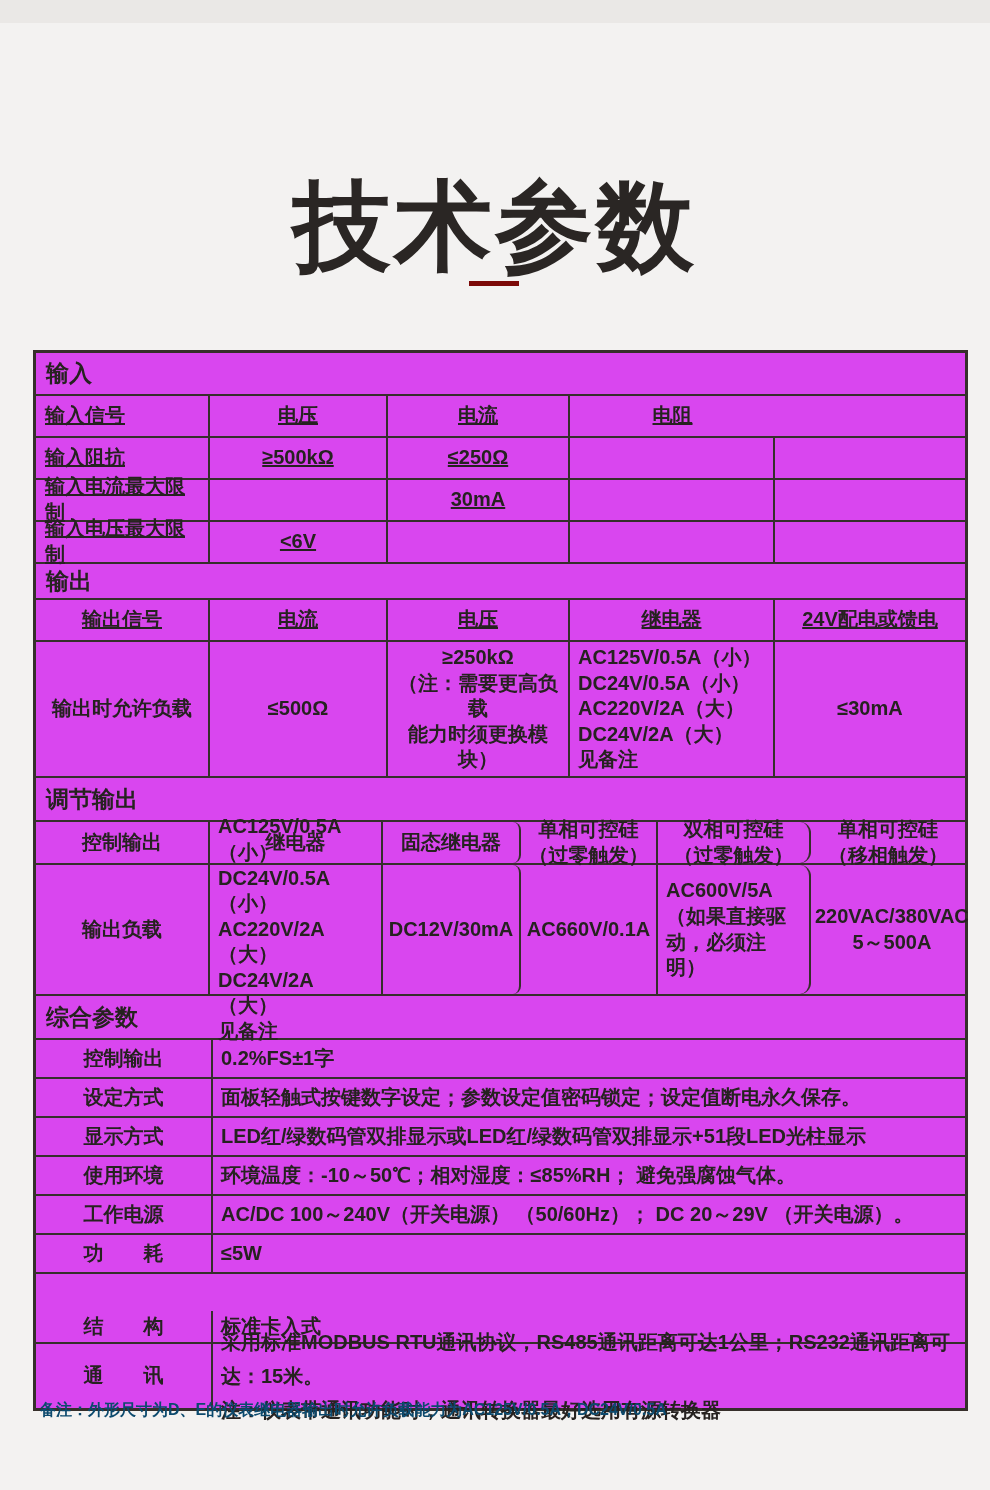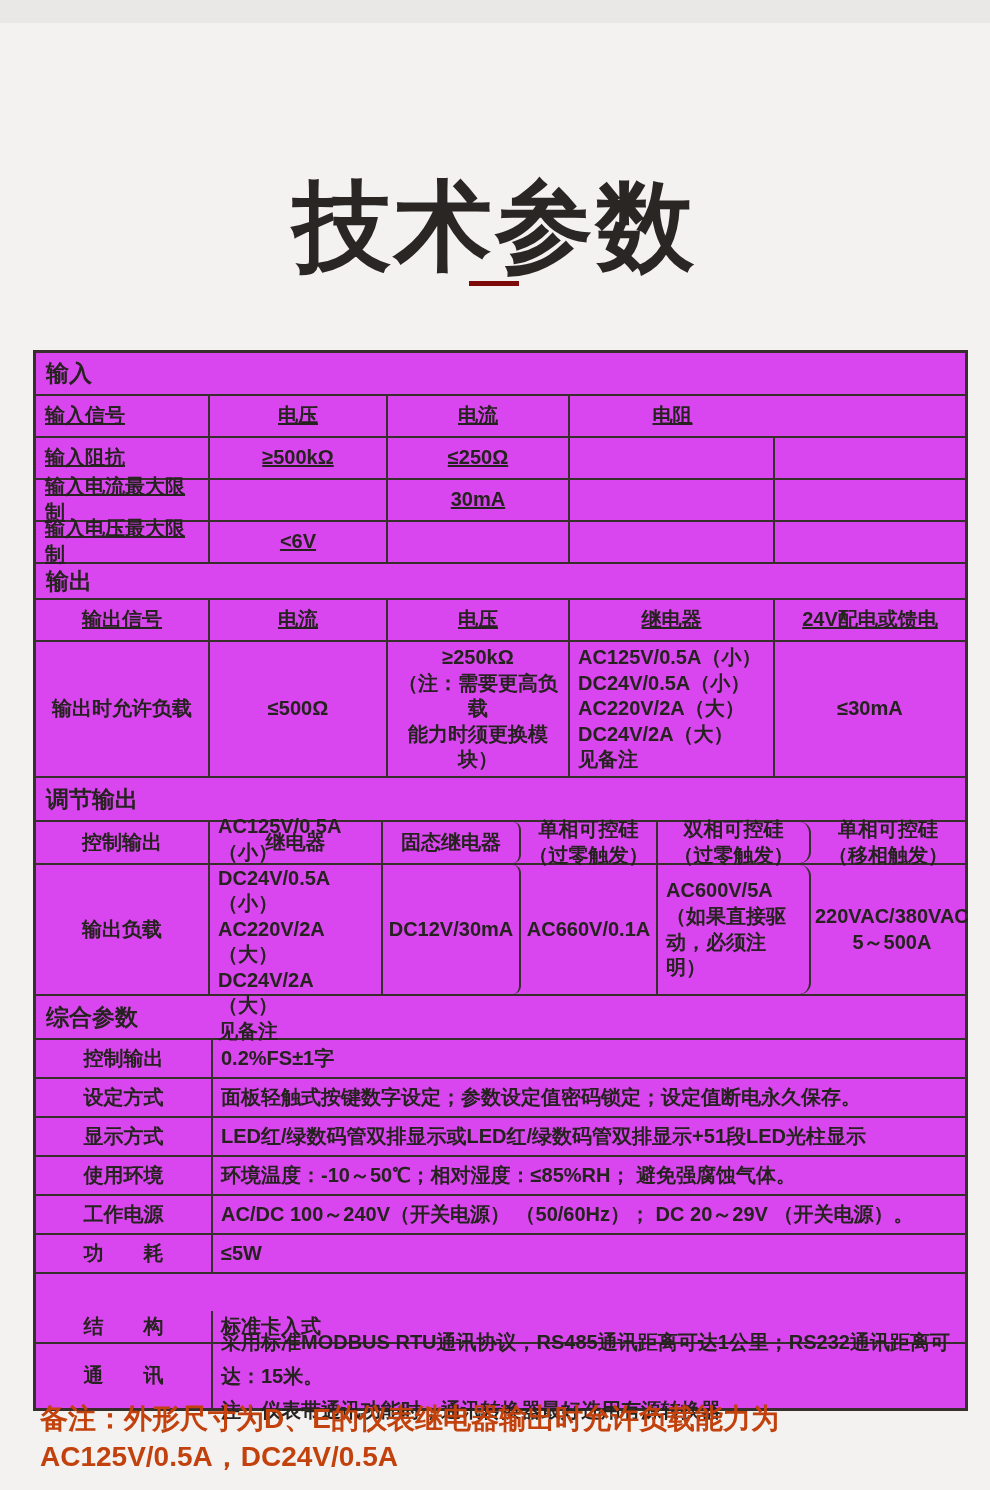--- a/index.html
+++ b/index.html
@@ -65,22 +65,22 @@
   .cb1{flex:0 0 174px;} .cb2{flex:0 0 173px;} .cb3{flex:0 0 138px;border-radius:8px;} .cb4{flex:0 0 137px;} .cb5{flex:0 0 153px;border-radius:11px;} .cb6{flex:1 1 auto;}
   
   .cc1{flex:0 0 177px;} .cc2{flex:1 1 auto;}
   
   .h43{height:43px;} .h42{height:42px;text-decoration:underline;} .h36{height:36px;} .h136{height:136px;}
   .h44{height:44px;} .h59{height:43px;} .h131{height:131px;} .h39{height:39px;}
   .h33{height:33px;margin-top:37px;} .h64{height:64px;}
   .bottom-note {
     position:absolute; left:40px; top:1400px;
     width:920px;
-    font-size:28px; font-weight:bold;
-    color:#c2410c;
+    font-size:16px; font-weight:bold;
+    color:#0c4a6e;
   }
 </style>
 </head>
 <body style="background: rgb(243, 242, 241);">
 
 <div class="top-strip" style="background: rgb(234, 232, 230);"></div>
 
 <h1 class="page-title">技术参数</h1>
 <div class="title-dash" style="background: rgb(124, 10, 8);"></div>
 

